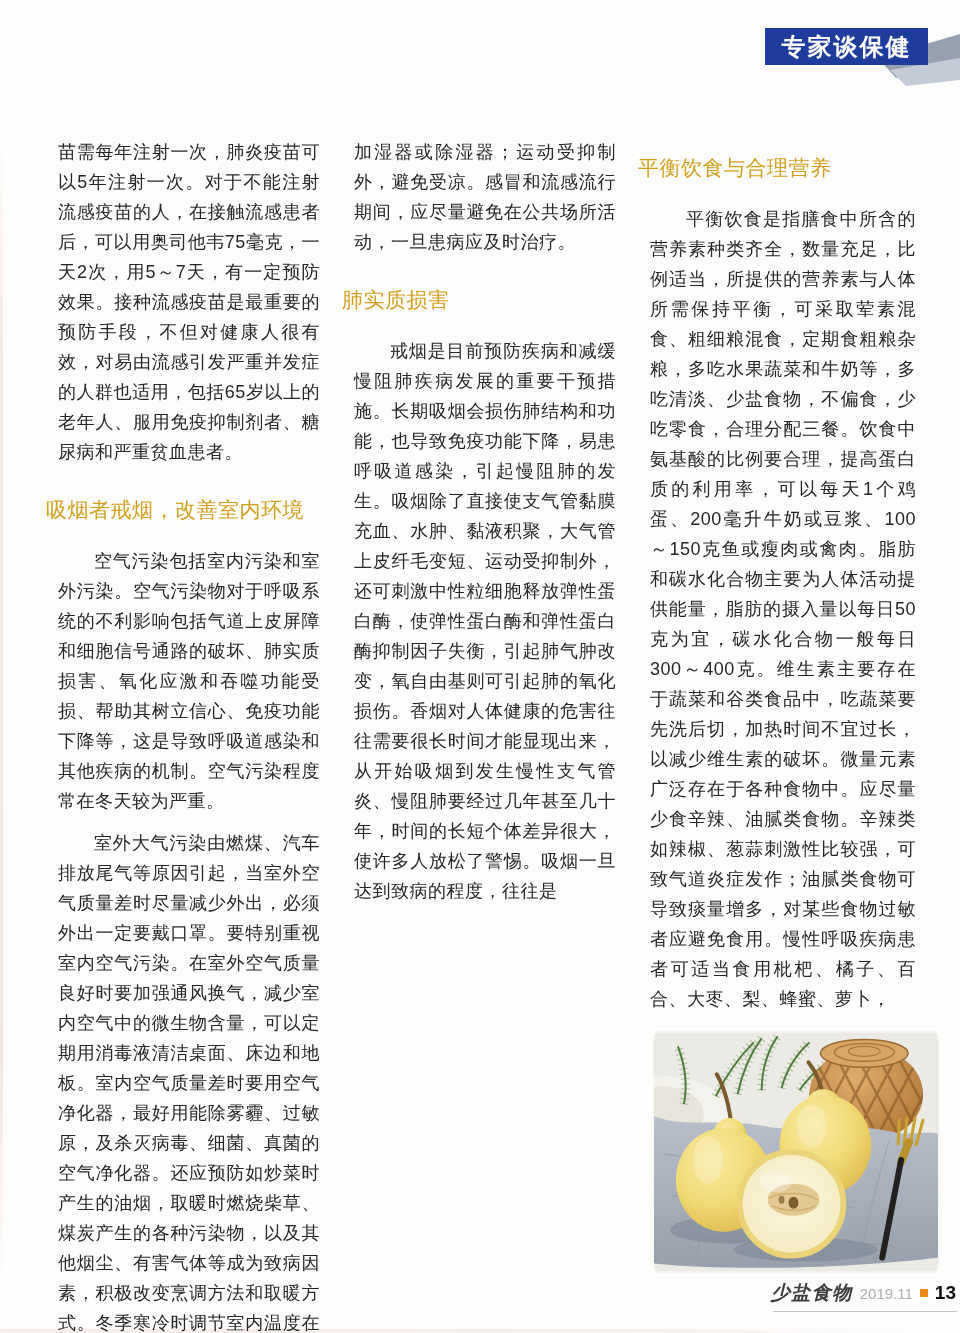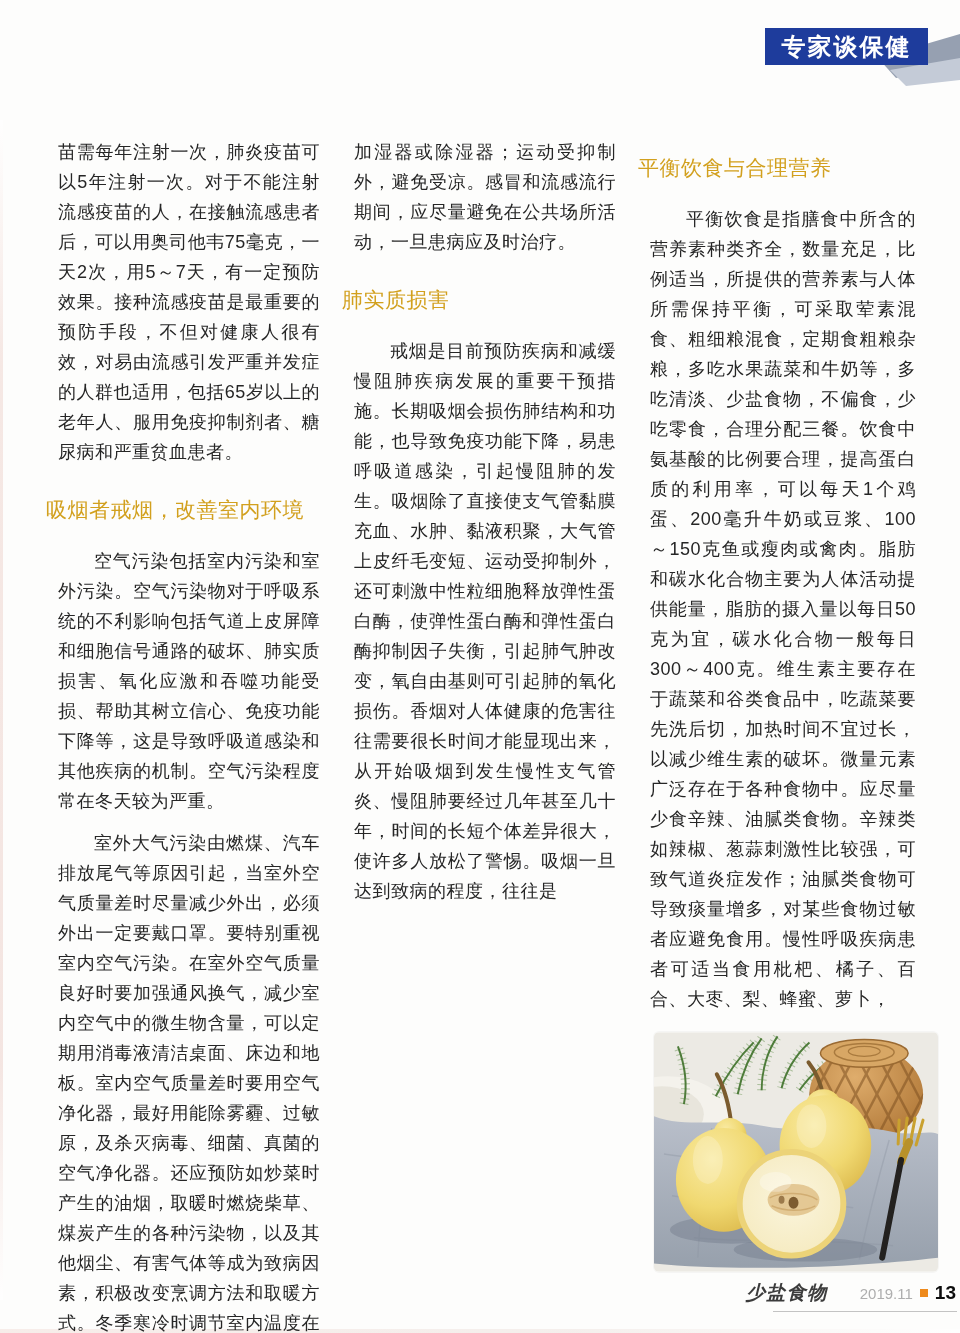--- a/index.html
+++ b/index.html
@@ -36,21 +36,21 @@
 
   
   .photo{position:absolute;left:654px;top:1032px;width:284px;height:240px;margin:0;
     border-radius:5px;overflow:hidden;box-shadow:0 0 0 1px rgba(0,0,0,.03);}
 
   
   .footer{position:absolute;left:620px;top:1280px;width:336px;display:flex;
     justify-content:flex-end;align-items:baseline;gap:7px;}
   .mag{font-family:"DejaVu Serif","Liberation Serif",serif;font-style:italic;
     font-weight:700;font-size:19px;color:#3c3c3c;letter-spacing:1.5px;}
-  .issue{color:#aeaeae;font-size:15px;margin-left:25px;}
+  .issue{color:#aeaeae;font-size:15px;}
   .sq{width:8px;height:8px;background:#ee8a1c;align-self:center;}
   .pnum{font-size:19px;font-weight:700;color:#0d0d0d;}
   .footer-line{position:absolute;left:773px;top:1311px;width:184px;height:1px;background:#c3c3c3;}
 </style>
 </head>
 <body>
 
 <div class="page">
 
   <div class="scan-edge-left"></div>

